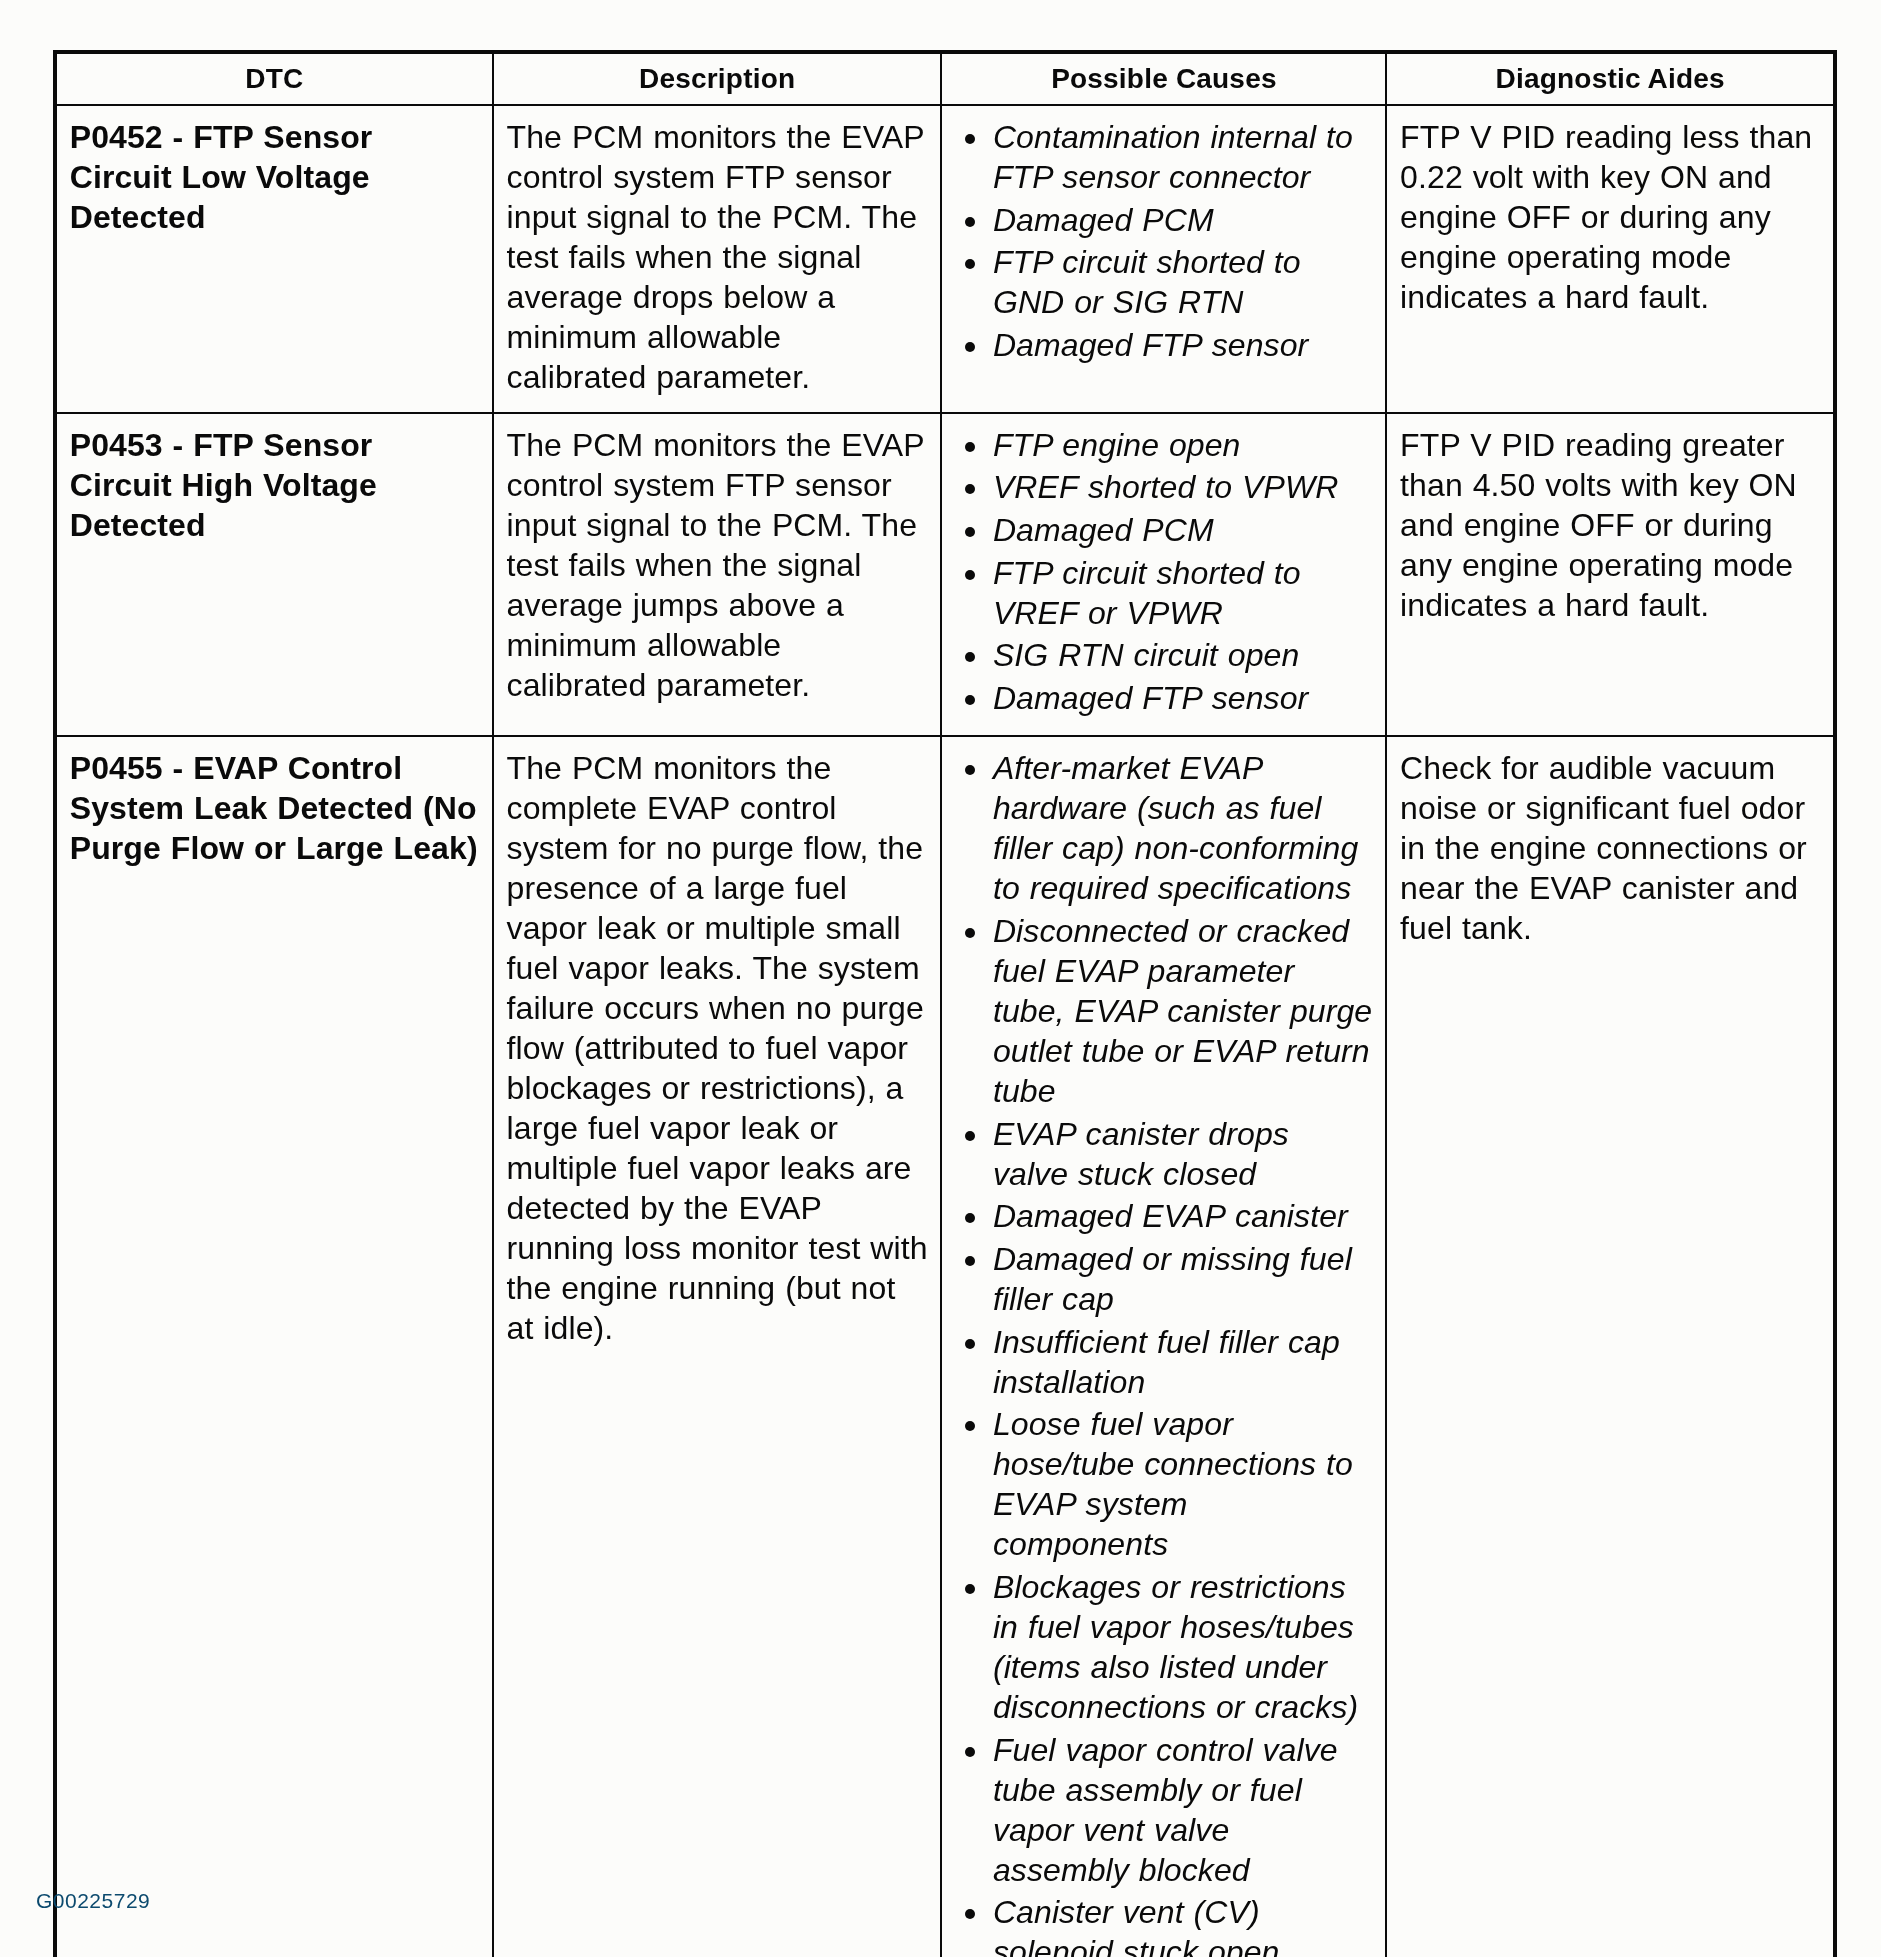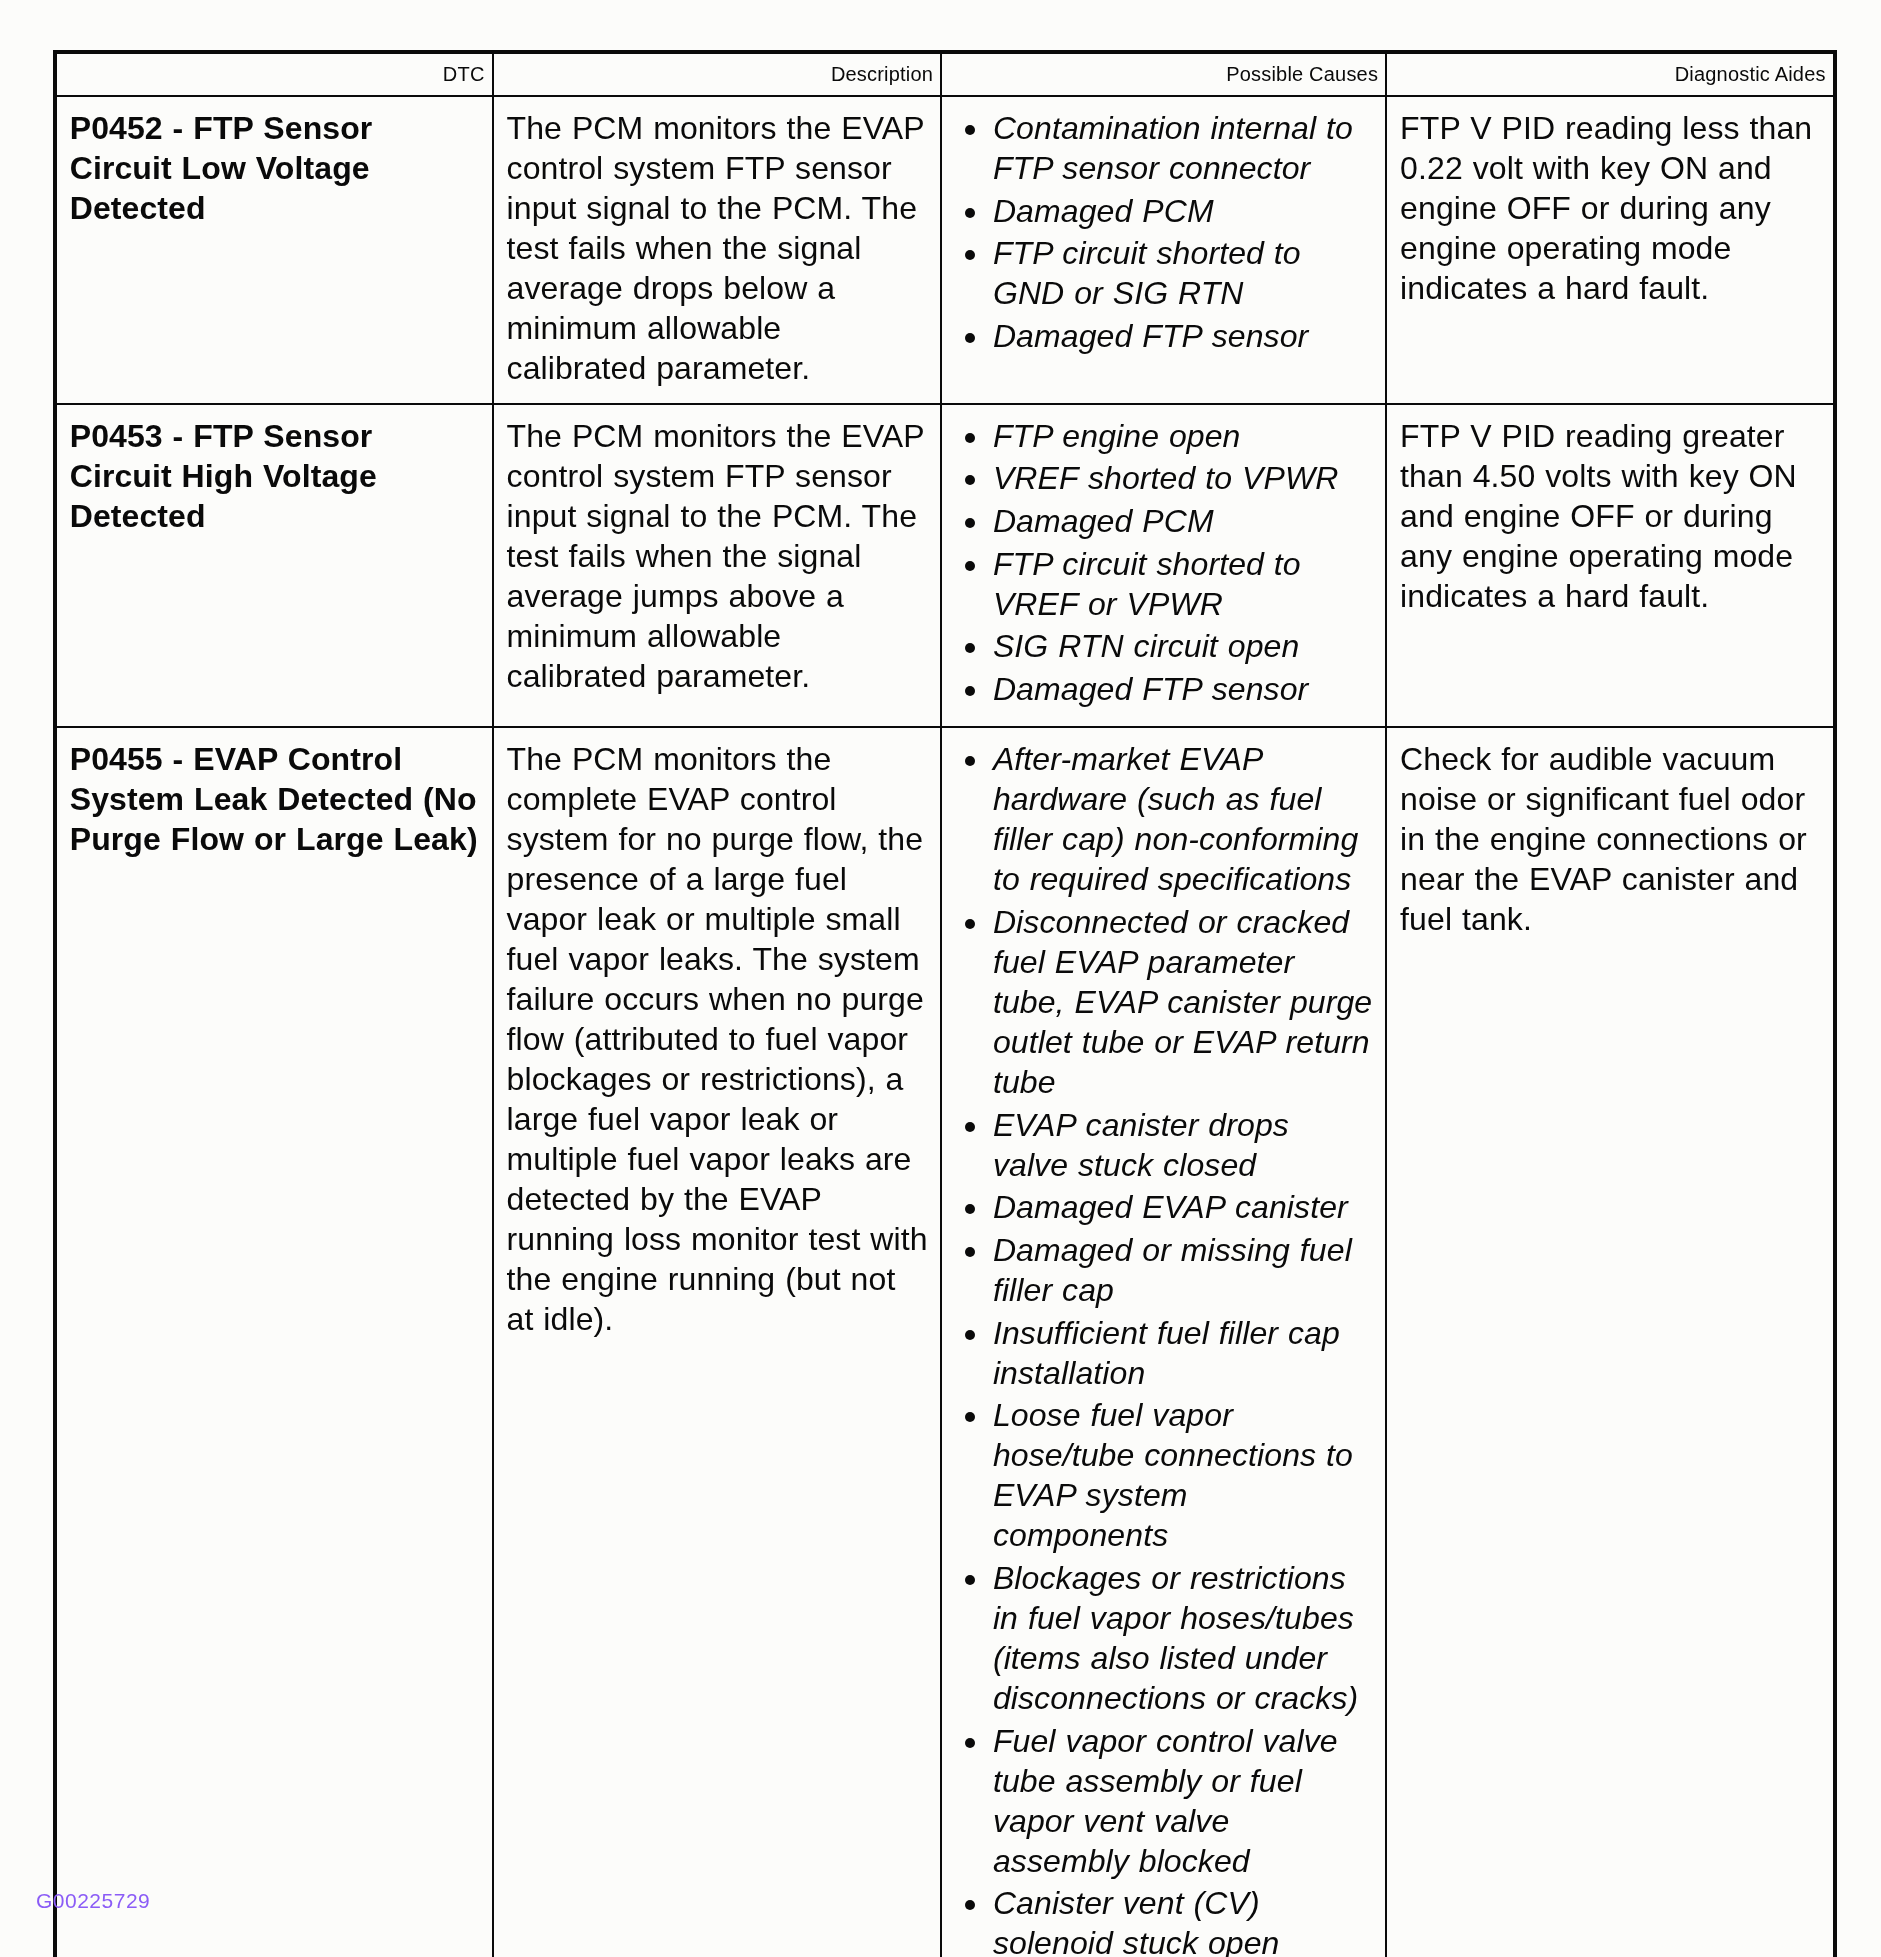--- a/index.html
+++ b/index.html
@@ -27,23 +27,23 @@
   table.dtc-table col.c2 { width: 25.2%; }
   table.dtc-table col.c3 { width: 25.0%; }
   table.dtc-table col.c4 { width: 25.2%; }
   table.dtc-table, table.dtc-table th, table.dtc-table td {
     border: 2.7px solid #0a0a0a;
   }
   table.dtc-table {
     border-width: 4.5px;
   }
   table.dtc-table th {
-    font-size: 20px;
-    font-weight: normal;
-    text-align: right;
+    font-size: 28px;
+    font-weight: bold;
+    text-align: center;
     padding: 9px 7.3px;
     vertical-align: middle;
     letter-spacing: 0.2px;
   }
   table.dtc-table td {
     font-size: 32px;
     line-height: 1.25;
     vertical-align: top;
     padding: 11px 12.7px 14.5px 12.7px;
     letter-spacing: 0.1px;
@@ -61,21 +61,21 @@
     margin: 0 0 2.7px 0;
     padding-left: 1.8px;
     font-style: italic;
   }
   .figure-id {
     position: absolute;
     left: 36px;
     bottom: 44px;
     font-size: 21px;
     letter-spacing: 0.5px;
-    color: #8b5cf6;
+    color: #0c4a6e;
   }
 </style>
 </head>
 <body>
 
 <div class="page">
 
   <table class="dtc-table">
     <colgroup>
       <col class="c1">

